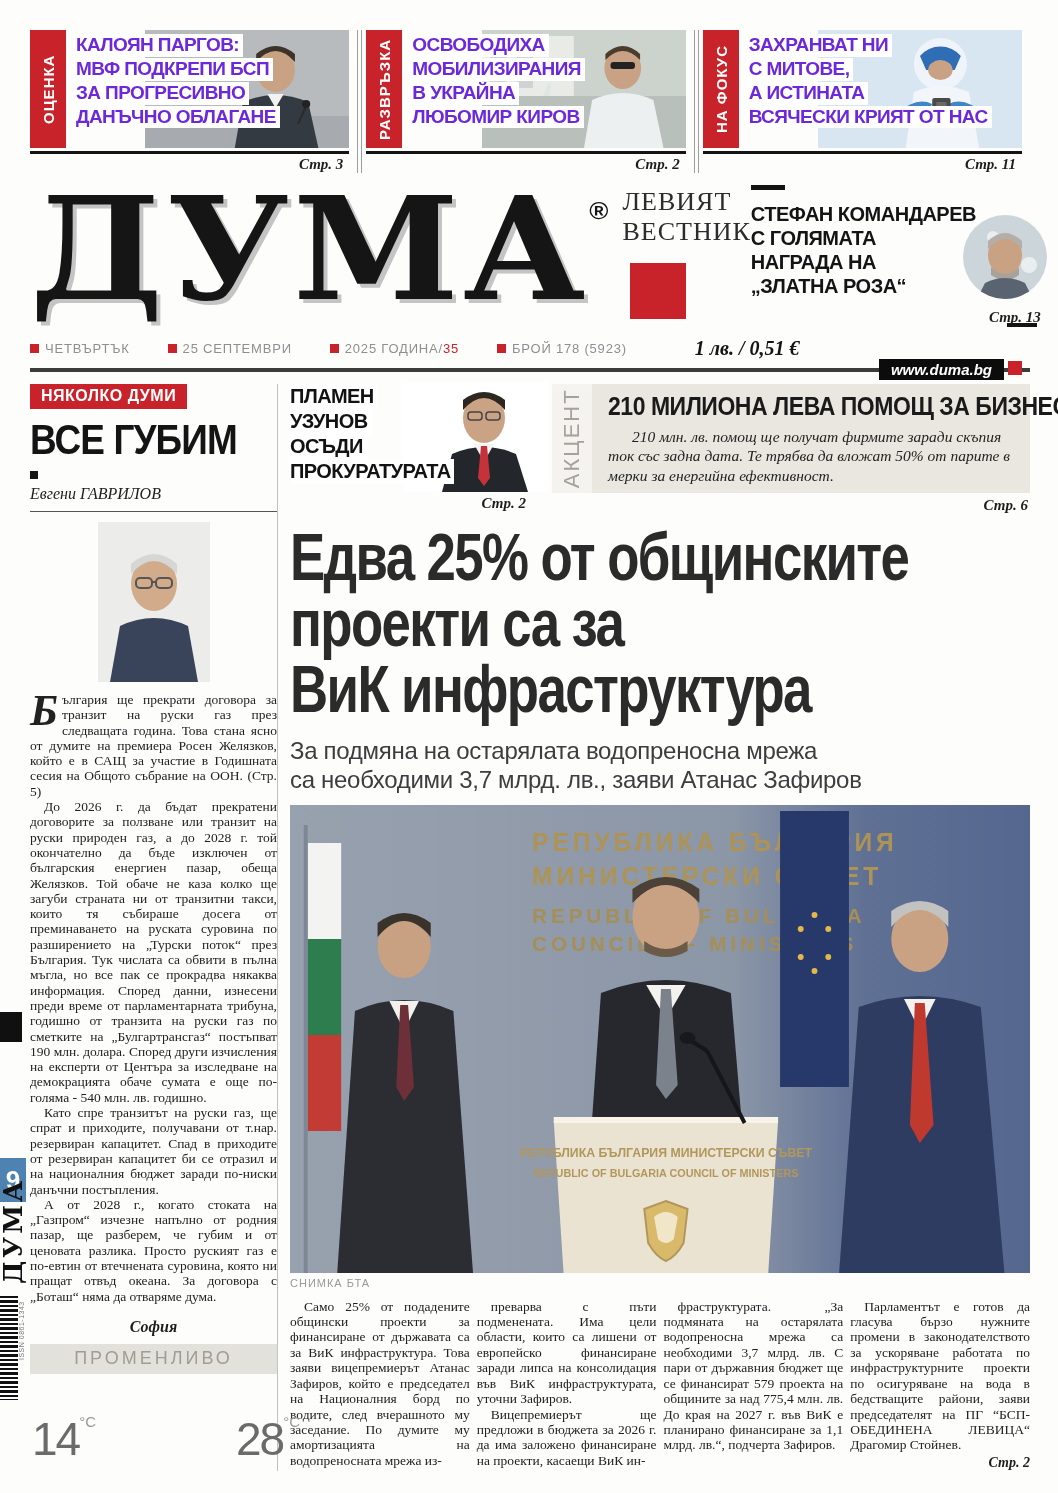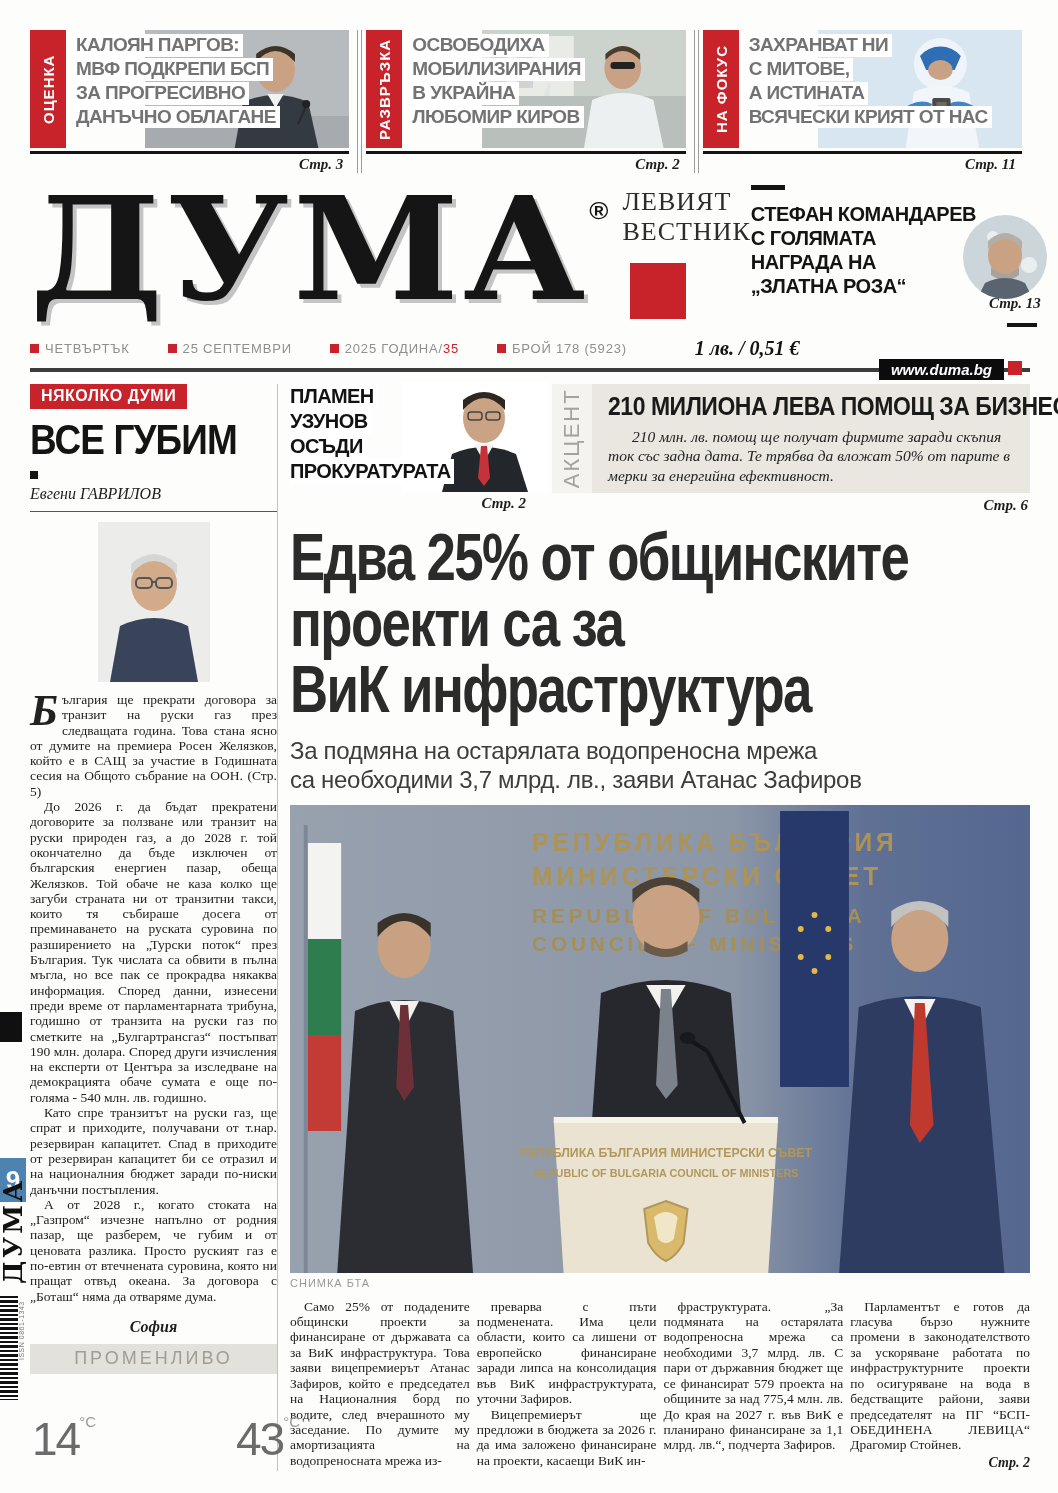--- a/index.html
+++ b/index.html
@@ -43,42 +43,42 @@
     writing-mode:vertical-rl; transform:rotate(180deg);
     display:flex; align-items:center; justify-content:center;
     font:bold 15px "Liberation Sans", sans-serif; letter-spacing:1px;
   }
   .teaser-body { position:relative; flex:1; }
   .teaser-photo { position:absolute; right:0; top:0; width:72%; height:100%; }
   .teaser-photo svg { width:100%; height:100%; display:block; }
   .teaser-lines { position:relative; padding:4px 0 0 8px; }
   .teaser-line {
     display:table; background:#fff; padding:0 4px 1px 2px; margin-bottom:1px;
-    font:bold 19px/1.15 "Liberation Sans", sans-serif; letter-spacing:-0.6px; color:#737373; white-space:nowrap;
+    font:bold 19px/1.15 "Liberation Sans", sans-serif; letter-spacing:-0.6px; color:#6d28d9; white-space:nowrap;
   }
   .teaser-rule { border-top:3px solid #141414; margin-top:3px; }
   .teaser-page { text-align:right; font:bold italic 15px "Liberation Serif", serif; padding:2px 6px 0 0; }
   
   .masthead { display:flex; margin-top:8px; height:152px; }
   .logo-wrap { position:relative; flex:none; }
   .logo {
     font:bold 150px/0.95 "DejaVu Serif", serif; letter-spacing:4px; color:#151515;
     text-shadow:4px 4px 0 #c4c4c4; transform:scaleY(0.95); transform-origin:0 0; display:inline-block;
   }
   .logo-reg { font:bold 26px "Liberation Sans", sans-serif; vertical-align:84px; letter-spacing:0; text-shadow:none; color:#151515; }
   .slogan-wrap { margin:6px 0 0 14px; flex:none; }
   .slogan { font:26px/1.15 "Liberation Serif", serif; color:#2c2c2c; letter-spacing:1px; }
   .mast-red-square { width:56px; height:56px; background:#c8232a; margin:16px 0 0 8px; }
   .promo { margin-left:auto; width:296px; position:relative; padding-top:4px; flex:none; }
   .promo-dash { width:34px; height:5px; background:#141414; }
   .promo-lines { margin-top:12px; }
   .promo-line { font:bold 20px/1.2 "Liberation Sans", sans-serif; letter-spacing:-0.5px; color:#141414; }
   .promo-photo { position:absolute; right:0; top:34px; width:84px; height:84px; border-radius:50%; overflow:hidden; }
   .promo-photo svg { width:100%; height:100%; display:block; }
-  .promo-page { position:absolute; right:6px; top:114px; font:bold italic 15px "Liberation Serif", serif; }
+  .promo-page { position:absolute; right:6px; top:128px; font:bold italic 15px "Liberation Serif", serif; }
   .promo-dash-bottom { position:absolute; right:10px; top:142px; width:30px; height:4px; background:#141414; }
   
   .dateline { display:flex; align-items:center; margin-top:4px; }
   .date-item { display:flex; align-items:center; margin-right:38px; font:13px "Liberation Sans", sans-serif; color:#8f8f8f; letter-spacing:0.8px; }
   .date-sq { width:9px; height:9px; background:#c8232a; margin-right:6px; flex:none; }
   .date-red { color:#c8232a; }
   .price { margin-left:30px; font:bold italic 20px "Liberation Serif", serif; color:#141414; }
   .date-rule { position:relative; height:4px; background:#3c3c3c; margin-top:8px; }
   .website {
     position:absolute; right:26px; top:-9px; background:#0c0c0c; color:#fff;
@@ -356,21 +356,21 @@
               </g>
               <circle cx="14" cy="18" r="1.8" fill="#f0b429"></circle>
               <circle cx="74" cy="50" r="1.8" fill="#f0b429"></circle>
               <circle cx="24" cy="56" r="1.8" fill="#f0b429"></circle>
             </svg>
             <svg class="thermo" viewBox="0 0 22 58">
               <rect x="8" y="4" width="6" height="38" rx="3" fill="#f2dede" stroke="#c9a0a0" stroke-width="1.5"></rect>
               <rect x="9.5" y="12" width="3" height="32" fill="#cc3333"></rect>
               <circle cx="11" cy="47" r="9" fill="#cc3333" stroke="#c9a0a0" stroke-width="1.5"></circle>
             </svg>
-            <div class="temp"><span>43</span><sup>°C</sup></div>
+            <div class="temp"><span>28</span><sup>°C</sup></div>
           </div>
         </div>
       </div>
 
       <div class="right-col">
 
         <div class="top-row">
           <div class="uzunov">
             <div class="uzunov-photo">
               <svg viewBox="0 0 146 110" preserveAspectRatio="none">

